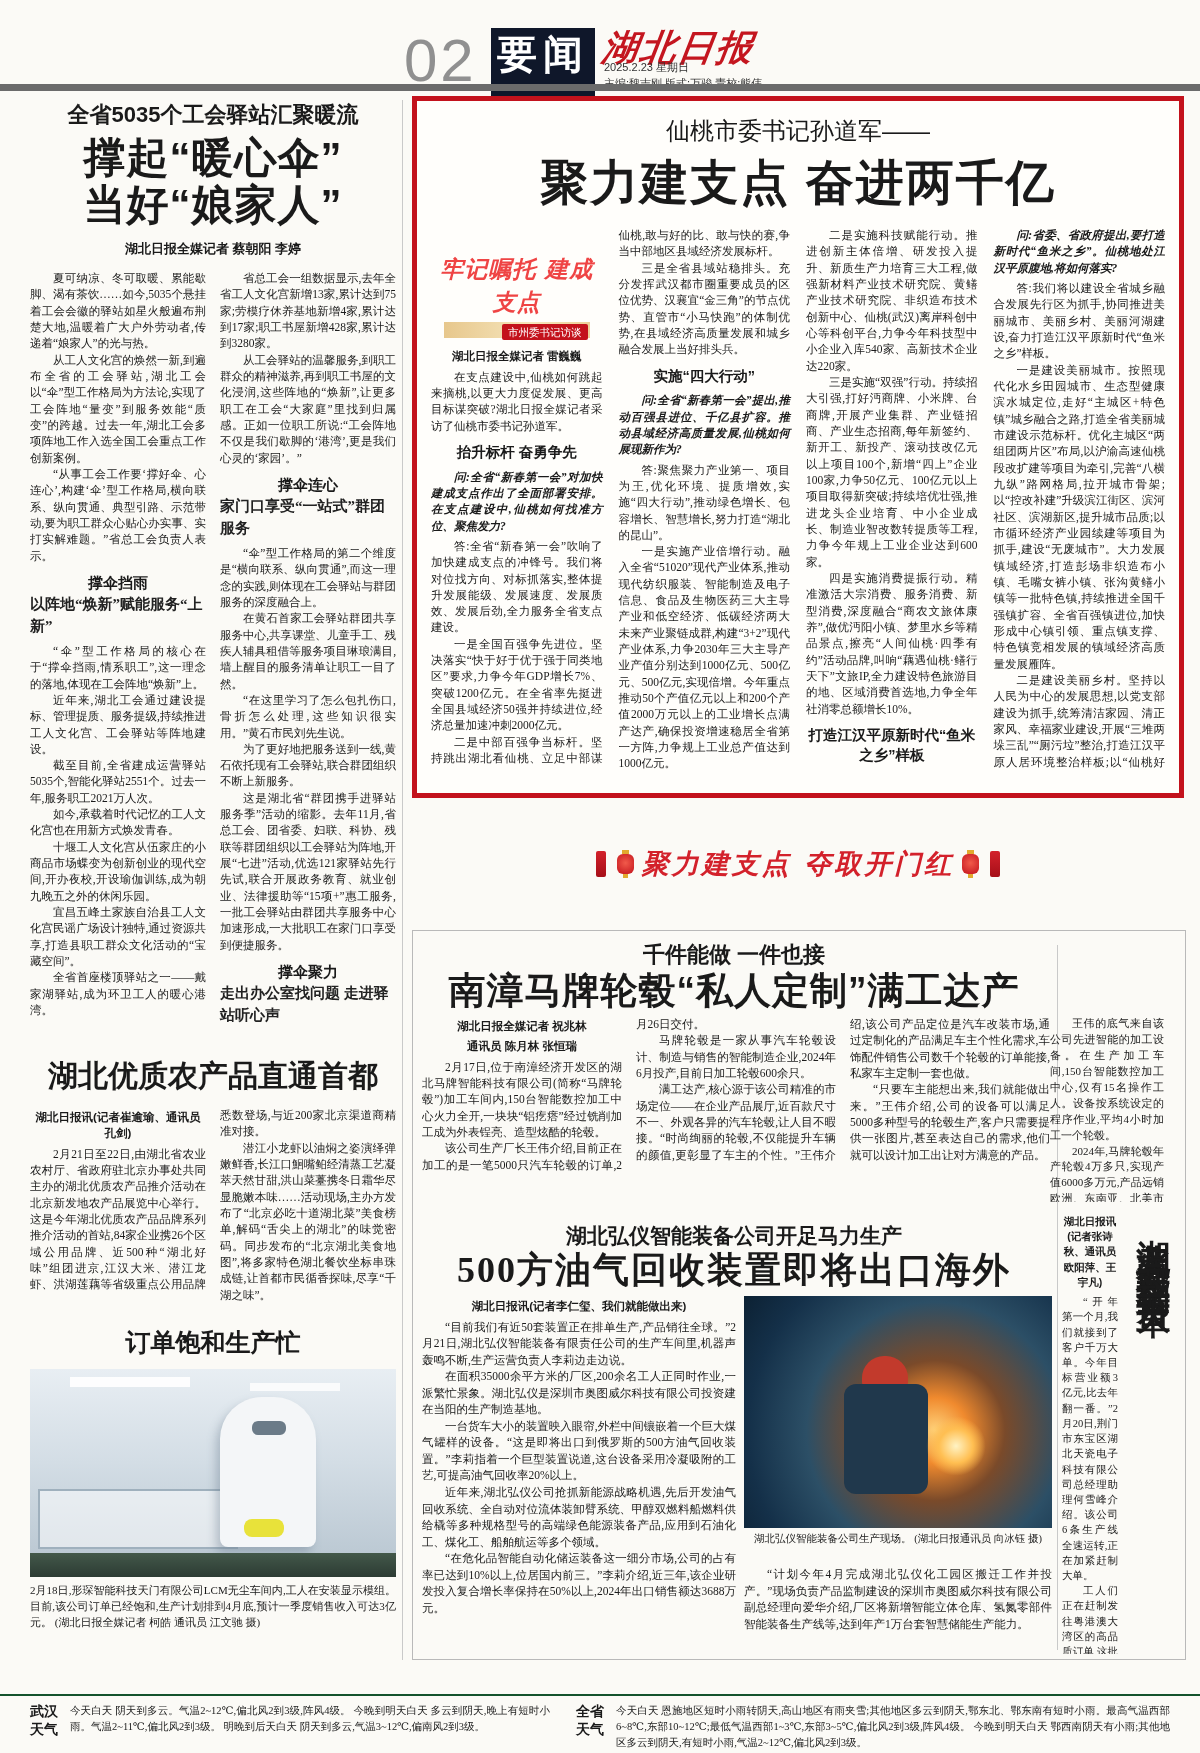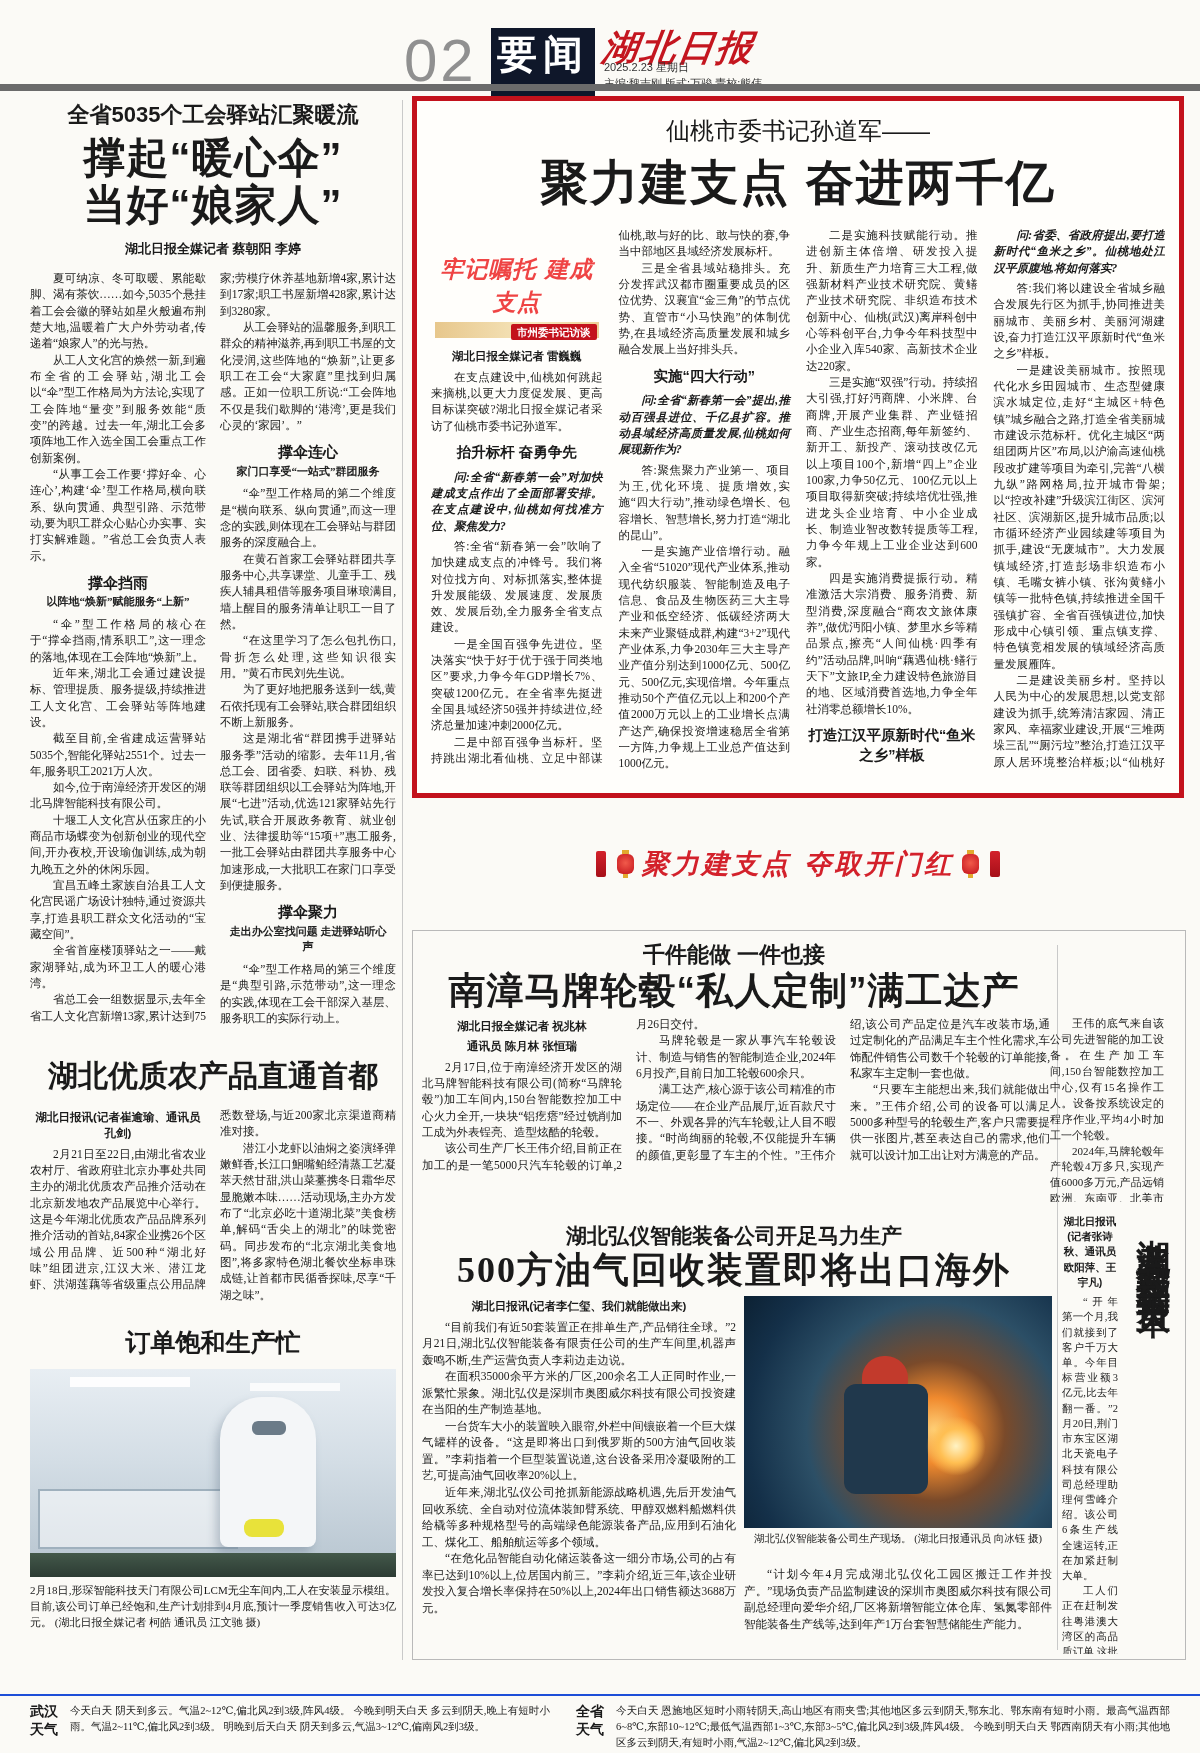--- a/index.html
+++ b/index.html
@@ -18,21 +18,21 @@
   .top-rule{position:absolute;left:0;top:84px;width:1200px;height:7px;background:#6b6b6b;}
   .v-rule{position:absolute;left:402px;top:100px;width:1px;height:1560px;background:#c9c9c9;}
   .v-rule2{position:absolute;left:1057px;top:945px;width:1px;height:705px;background:#c9c9c9;}
   
   .para{margin:0;text-indent:2em;text-align:justify;}
   .byline-inline{font-weight:bold;text-align:center;margin:2px 0 4px;font-family:"Liberation Sans",sans-serif;}
   .sec-head{font-weight:bold;font-size:14.5px;text-align:center;margin:8px 0 6px;
     font-family:"Liberation Sans",sans-serif;}
   .sub-head{font-weight:bold;font-size:15px;text-align:center;margin:8px 0 1px;
     font-family:"Liberation Sans",sans-serif;}
-  .sub-head2{font-size:11px;text-align:center;margin:0 8px 6px;color:#222;font-weight:bold;}
+  .sub-head2{font-size:15px;margin:0 0 6px;color:#222;font-weight:bold;}
   .q-para{margin:4px 0;font-weight:bold;font-style:italic;text-indent:2em;text-align:justify;}
   
   .l-art1{position:absolute;left:30px;top:100px;width:366px;}
   .l-kicker{font-size:22px;font-weight:bold;text-align:center;font-family:"Liberation Sans",sans-serif;}
   .l-head{font-size:42px;font-weight:900;text-align:center;line-height:1.12;margin-top:4px;
     font-family:"Liberation Sans",sans-serif;letter-spacing:1px;}
   .l-byline{font-size:13px;font-weight:bold;text-align:center;margin-top:12px;
     font-family:"Liberation Sans",sans-serif;}
   .l-cols{margin-top:12px;column-count:2;column-gap:14px;font-size:11.5px;line-height:1.42;
     height:768px;overflow:hidden;}
@@ -47,22 +47,22 @@
   .ls-caption{margin-top:6px;font-size:11px;line-height:1.45;text-align:justify;}
   
   .xt-box{position:absolute;left:412px;top:96px;width:772px;height:702px;border:5px solid #c3121c;
     background:#fffefb;padding:8px 14px;box-sizing:border-box;overflow:hidden;}
   .xt-kicker{font-size:24px;text-align:center;margin-top:6px;font-family:"Liberation Sans",sans-serif;}
   .xt-head{font-size:48px;font-weight:900;text-align:center;letter-spacing:2px;margin:4px 0 12px;
     font-family:"Liberation Sans",sans-serif;}
   .xt-cols{column-count:4;column-gap:16px;font-size:11.5px;line-height:1.42;height:556px;overflow:hidden;}
   .brand-title{color:#ef4444;font-size:23px;font-weight:900;font-style:italic;text-align:center;
     font-family:"DejaVu Serif",serif;letter-spacing:1px;margin-top:26px;}
-  .brand-strip{margin:4px 4px 10px;height:16px;background:linear-gradient(90deg,#e7c78c,#f6e6bd 60%,#eccf97);
-    position:relative;font-weight:bold;}
+  .brand-strip{margin:4px 13px 10px;height:16px;background:linear-gradient(90deg,#e7c78c,#f6e6bd 60%,#eccf97);
+    position:relative;}
   .brand-tag{position:absolute;right:2px;top:2px;background:#c3121c;color:#fff;font-size:10.5px;
     line-height:16px;padding:0 6px;border-radius:2px;font-family:"Liberation Sans",sans-serif;}
   
   .banner{position:absolute;left:412px;top:846px;width:772px;text-align:center;}
   .banner-text{color:#d3212b;font-size:27px;font-weight:900;font-style:italic;letter-spacing:3px;
     font-family:"DejaVu Serif",serif;vertical-align:middle;}
   .lantern{display:inline-block;width:17px;height:20px;background:radial-gradient(circle at 50% 45%,#f15a4a,#c3121c);
     border-radius:6px;margin:0 8px;vertical-align:middle;position:relative;}
   .lantern:before{content:"";position:absolute;left:5px;top:-4px;width:7px;height:4px;background:#e2a92e;}
   .lantern:after{content:"";position:absolute;left:6px;bottom:-4px;width:5px;height:4px;background:#e2a92e;}
@@ -89,21 +89,21 @@
   .hy-head{position:absolute;left:412px;top:1246px;width:644px;text-align:center;font-size:36px;
     font-weight:900;font-family:Liberation Serif, serif;letter-spacing:2px;}
   .hy-left{position:absolute;left:422px;top:1296px;width:314px;height:348px;font-size:11.5px;
     line-height:1.44;overflow:hidden;}
   .photo-weld{position:absolute;left:744px;top:1296px;width:308px;height:232px;overflow:hidden;
     background:radial-gradient(circle at 62% 58%,#ffd27a 0%,#f08a2e 14%,#7a4a2a 30%,#2c4f66 55%,#143049 80%,#0c2133 100%);}
   .hy-caption{position:absolute;left:744px;top:1532px;width:308px;font-size:10.5px;line-height:1.4;text-align:center;}
   .hy-cont{position:absolute;left:744px;top:1566px;width:308px;height:78px;font-size:11.5px;
     line-height:1.44;overflow:hidden;}
   
-  .footer{position:absolute;left:0;top:1694px;width:1200px;border-top:2px solid #1d4ed8;
+  .footer{position:absolute;left:0;top:1694px;width:1200px;border-top:2px solid #14532d;
     padding:7px 30px 0;box-sizing:border-box;display:flex;gap:26px;}
   .wx-label{font-weight:bold;font-size:14px;line-height:1.25;font-family:"Liberation Sans",sans-serif;
     flex:0 0 32px;}
   .wx-text{font-size:10.5px;line-height:1.5;text-align:justify;color:#222;}
   .wx-cell{display:flex;gap:8px;}
   .wx-cell.w1{flex:0 0 520px;}
   
   .pc-bench{position:absolute;left:8px;top:120px;width:200px;height:60px;background:rgba(255,255,255,.55);
     border:2px solid #9fb0bd;}
   .pc-worker{position:absolute;left:190px;top:28px;width:96px;height:150px;background:#f4f6f8;
@@ -141,21 +141,21 @@
   <div class="l-byline" data-interactable="false">湖北日报全媒记者 蔡朝阳 李婷</div>
   <div class="l-cols" data-interactable="false">
       <p class="para" data-interactable="false">夏可纳凉、冬可取暖、累能歇脚、渴有茶饮……如今,5035个悬挂着工会会徽的驿站如星火般遍布荆楚大地,温暖着广大户外劳动者,传递着“娘家人”的光与热。</p>
       <p class="para" data-interactable="false">从工人文化宫的焕然一新,到遍布全省的工会驿站,湖北工会以“伞”型工作格局为方法论,实现了工会阵地“量变”到服务效能“质变”的跨越。过去一年,湖北工会多项阵地工作入选全国工会重点工作创新案例。</p>
       <p class="para" data-interactable="false">“从事工会工作要‘撑好伞、心连心’,构建‘伞’型工作格局,横向联系、纵向贯通、典型引路、示范带动,要为职工群众心贴心办实事、实打实解难题。”省总工会负责人表示。</p>
       <div class="sub-head" data-interactable="false">撑伞挡雨</div>
       <div class="sub-head2" data-interactable="false">以阵地“焕新”赋能服务“上新”</div>
       <p class="para" data-interactable="false">“伞”型工作格局的核心在于“撑伞挡雨,情系职工”,这一理念的落地,体现在工会阵地“焕新”上。</p>
       <p class="para" data-interactable="false">近年来,湖北工会通过建设提标、管理提质、服务提级,持续推进工人文化宫、工会驿站等阵地建设。</p>
       <p class="para" data-interactable="false">截至目前,全省建成运营驿站5035个,智能化驿站2551个。过去一年,服务职工2021万人次。</p>
-      <p class="para" data-interactable="false">如今,位于南漳经济开发区的湖北马牌智能科技有限公司。</p>
+      <p class="para" data-interactable="false">如今,承载着时代记忆的工人文化宫也在用新方式焕发青春。</p>
       <p class="para" data-interactable="false">十堰工人文化宫从伍家庄的小商品市场蝶变为创新创业的现代空间,开办夜校,开设瑜伽训练,成为朝九晚五之外的休闲乐园。</p>
       <p class="para" data-interactable="false">宜昌五峰土家族自治县工人文化宫民谣广场设计独特,通过资源共享,打造县职工群众文化活动的“宝藏空间”。</p>
       <p class="para" data-interactable="false">全省首座楼顶驿站之一——戴家湖驿站,成为环卫工人的暖心港湾。</p>
       <p class="para" data-interactable="false">省总工会一组数据显示,去年全省工人文化宫新增13家,累计达到75家;劳模疗休养基地新增4家,累计达到17家;职工书屋新增428家,累计达到3280家。</p>
       <p class="para" data-interactable="false">从工会驿站的温馨服务,到职工群众的精神滋养,再到职工书屋的文化浸润,这些阵地的“焕新”,让更多职工在工会“大家庭”里找到归属感。正如一位职工所说:“工会阵地不仅是我们歇脚的‘港湾’,更是我们心灵的‘家园’。”</p>
       <div class="sub-head" data-interactable="false">撑伞连心</div>
       <div class="sub-head2" data-interactable="false">家门口享受“一站式”群团服务</div>
       <p class="para" data-interactable="false">“伞”型工作格局的第二个维度是“横向联系、纵向贯通”,而这一理念的实践,则体现在工会驿站与群团服务的深度融合上。</p>
       <p class="para" data-interactable="false">在黄石首家工会驿站群团共享服务中心,共享课堂、儿童手工、残疾人辅具租借等服务项目琳琅满目,墙上醒目的服务清单让职工一目了然。</p>
       <p class="para" data-interactable="false">“在这里学习了怎么包扎伤口,骨折怎么处理,这些知识很实用。”黄石市民刘先生说。</p>

